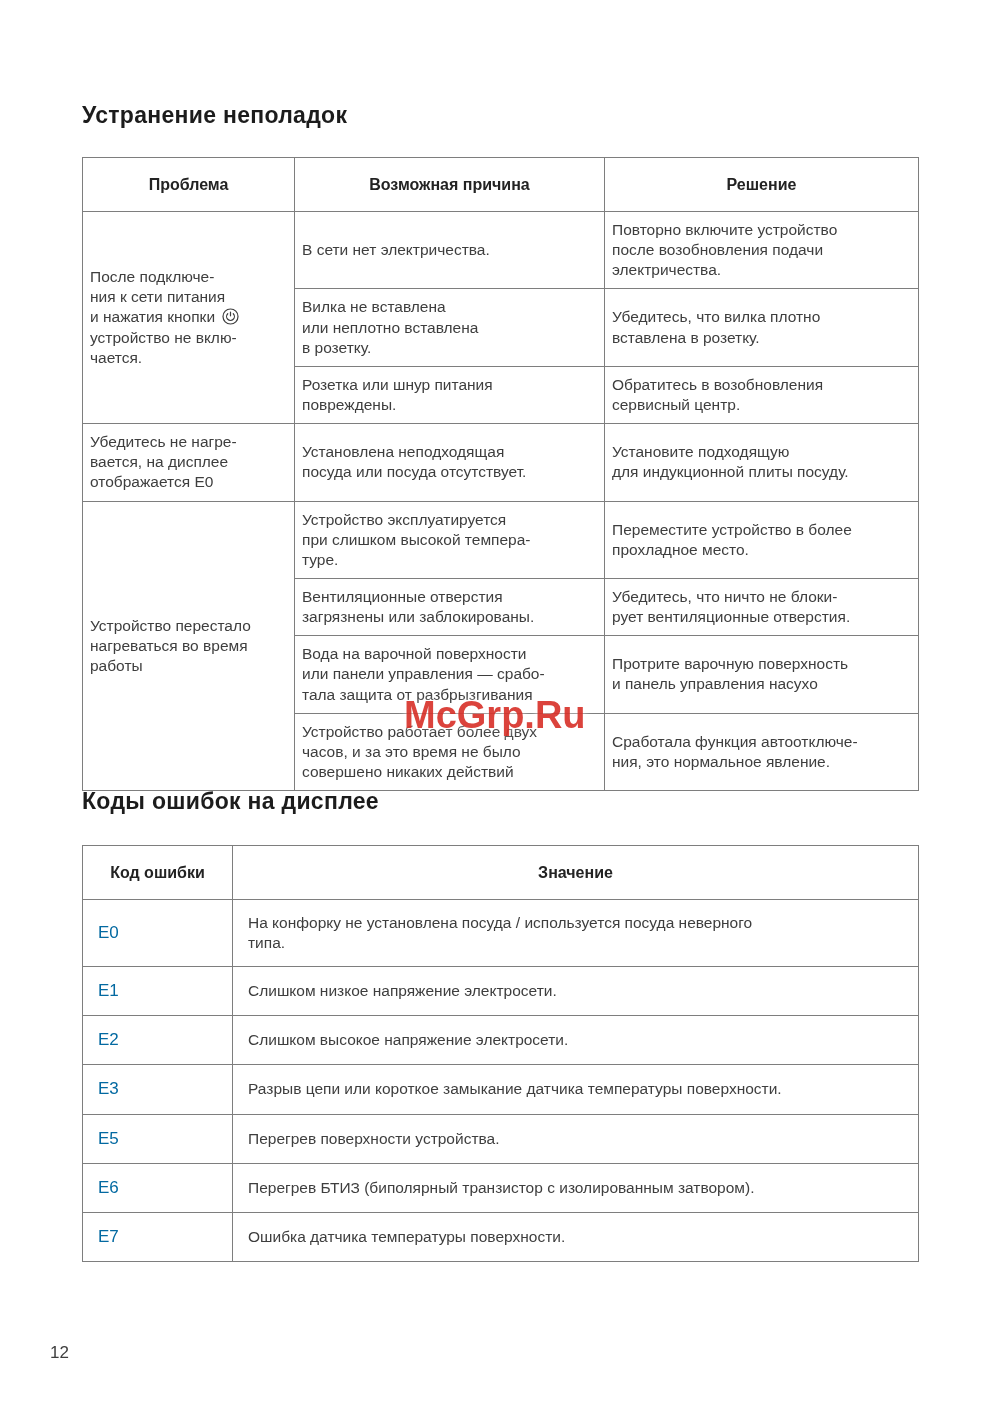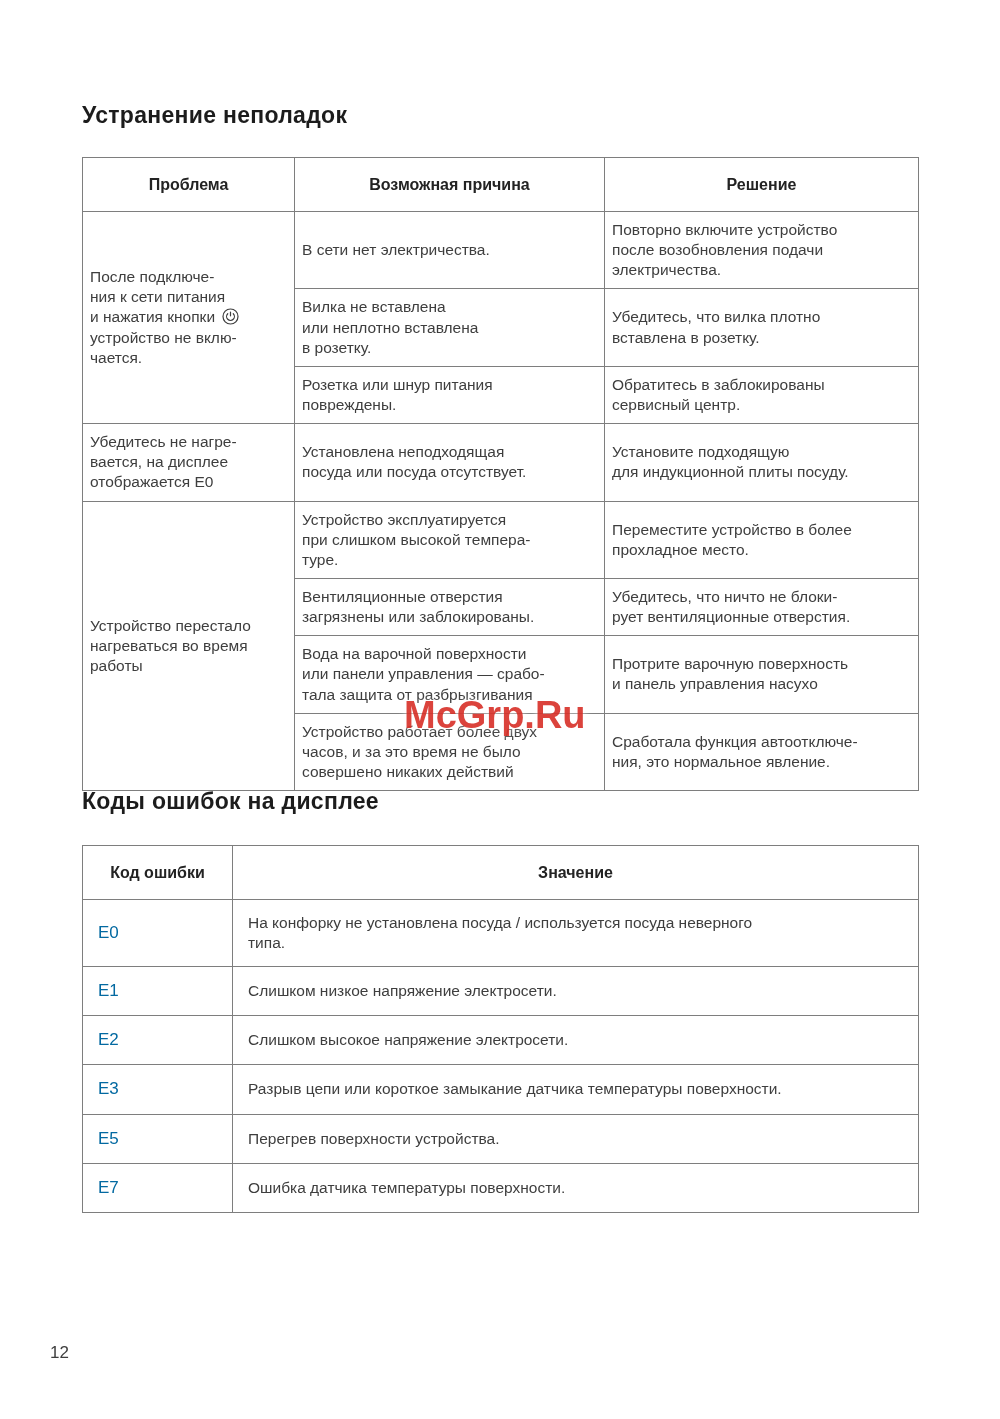--- a/index.html
+++ b/index.html
@@ -118,21 +118,21 @@
         <tr>
           <td>Вилка не вставлена
 или неплотно вставлена
 в розетку.</td>
           <td>Убедитесь, что вилка плотно
 вставлена в розетку.</td>
         </tr>
         <tr>
           <td>Розетка или шнур питания
 повреждены.</td>
-          <td>Обратитесь в заблокированы
+          <td>Обратитесь в возобновления
 сервисный центр.</td>
         </tr>
         <tr>
           <td rowspan="1">Убедитесь не нагре-
 вается, на дисплее
 отображается E0</td>
           <td>Установлена неподходящая
 посуда или посуда отсутствует.</td>
           <td>Установите подходящую
 для индукционной плиты посуду.</td>
@@ -199,20 +199,24 @@
         </tr>
         <tr>
           <td class="code">E3</td>
           <td>Разрыв цепи или короткое замыкание датчика температуры поверхности.</td>
         </tr>
         <tr>
           <td class="code">E5</td>
           <td>Перегрев поверхности устройства.</td>
         </tr>
         <tr>
+          <td class="code">E6</td>
+          <td>Перегрев БТИЗ (биполярный транзистор с изолированным затвором).</td>
+        </tr>
+        <tr>
           <td class="code">E7</td>
           <td>Ошибка датчика температуры поверхности.</td>
         </tr>
       </tbody>
   </table>
 
   <div class="watermark">McGrp.Ru</div>
 
   <div class="page-number">12</div>
 

